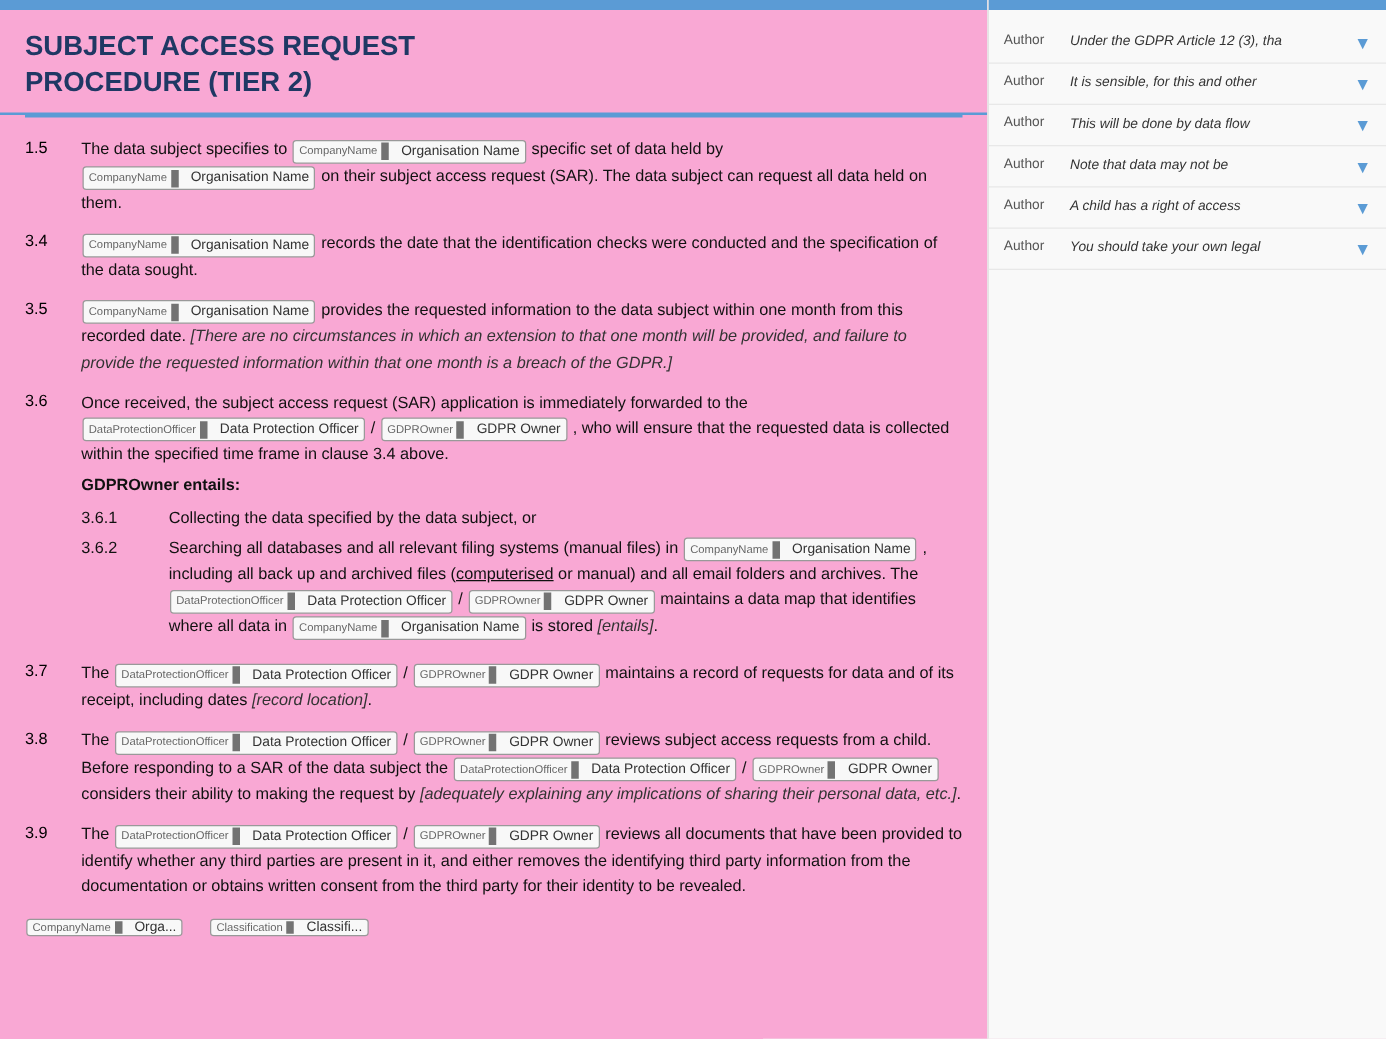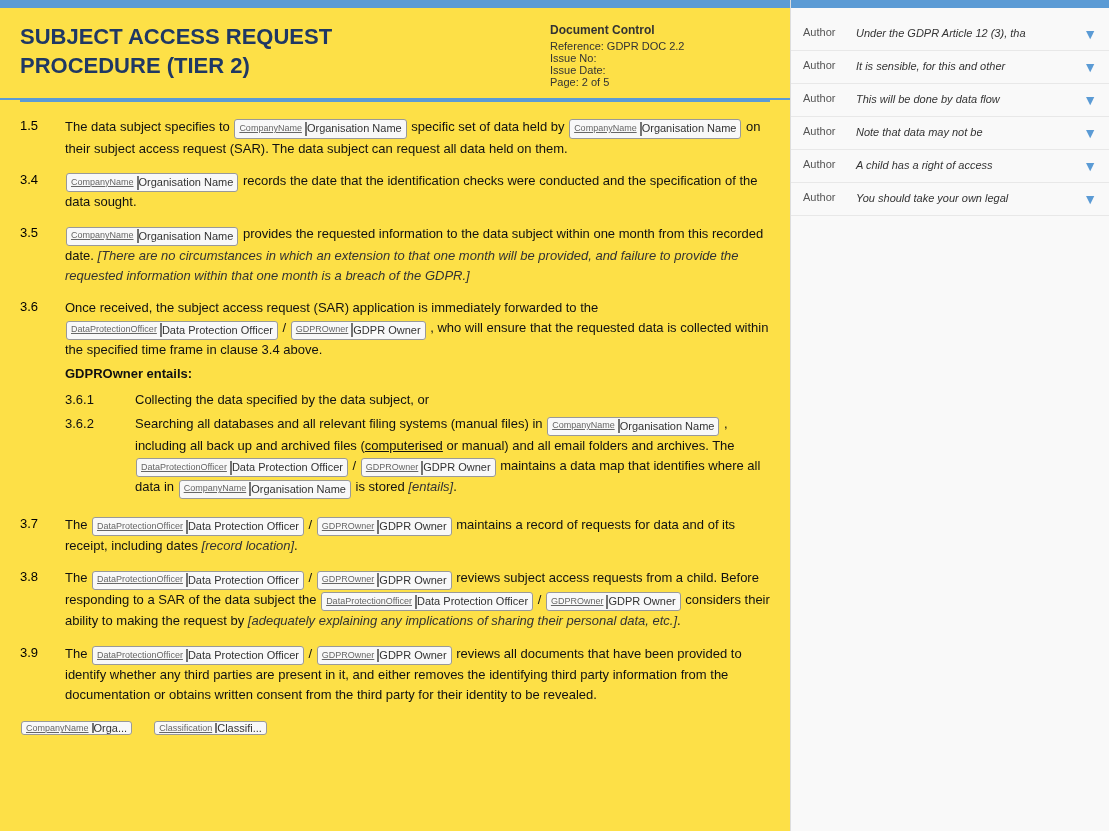--- a/index.html
+++ b/index.html
@@ -7,21 +7,21 @@
       font-family: Arial, sans-serif;
       font-size: 13px;
       background: #f0f0f0;
       display: flex;
       width: 1109px;
       min-height: 831px;
     }
 
     .main-content {
       width: 790px;
-      background: #fde047;
+      background: #f9a8d4;
       padding: 0;
       overflow: hidden;
     }
 
     .top-bar {
       background: #5b9bd5;
       height: 8px;
       width: 100%;
     }
 
@@ -94,24 +94,23 @@
       font-size: 11px;
       background: #f8f8f8;
       color: #333;
       white-space: nowrap;
       margin: 0 1px;
     }
 
     .inline-tag .tag-label {
       font-size: 9px;
       color: #666;
-      border-right: 2px solid #737373;
+      border-right: 6px solid #737373;
       padding-right: 3px;
-      margin-right: 0;
-      text-decoration: underline;
+      margin-right: 10px;
     }
 
     .italic-text {
       font-style: italic;
       color: #333;
     }
 
     .sub-items {
       margin-top: 6px;
     }
@@ -208,27 +207,20 @@
 
 <div class="main-content">
   <div class="top-bar"></div>
 
   <div class="header-area">
     <div class="doc-title">
       <h1>
         <span>SUBJECT ACCESS REQUEST</span><br>
         <span>PROCEDURE (TIER 2)</span>
       </h1>
-    </div>
-    <div class="doc-control">
-      <div class="dc-title">Document Control</div>
-      <div>Reference: GDPR DOC 2.2</div>
-      <div>Issue No:</div>
-      <div>Issue Date:</div>
-      <div>Page: 2 of 5</div>
     </div>
   </div>
 
   <hr class="separator-line">
 
   <div class="body-content">
 
     <div class="section-row">
       <div class="section-num">1.5</div>
       <div class="section-text">

